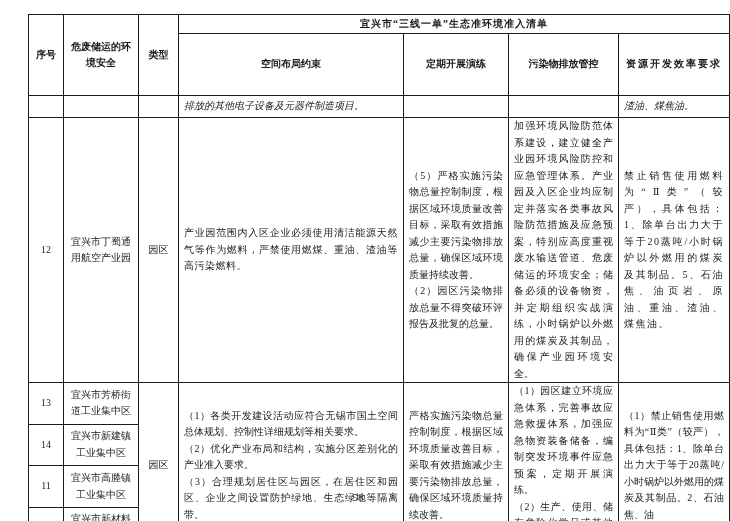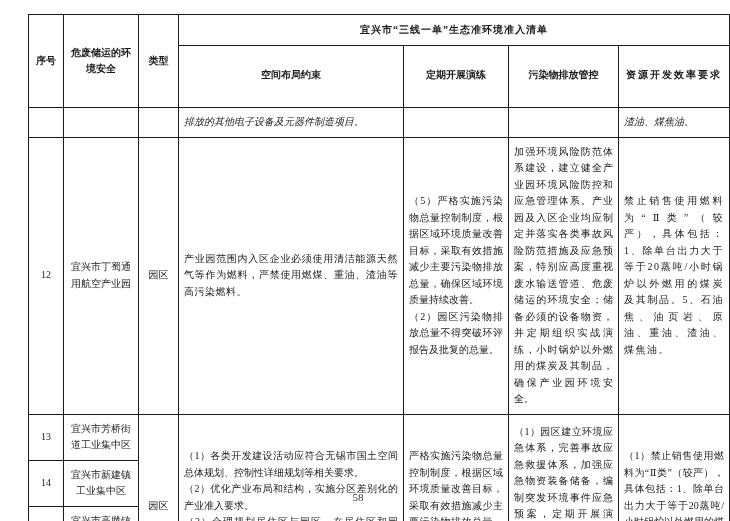--- a/index.html
+++ b/index.html
@@ -14,39 +14,39 @@
   table.access{
     border-collapse:collapse;
     table-layout:fixed;
     margin:14px 0 0 28px;
     width:701px;
     border:1px solid #1a1a1a;
     border-bottom:2px solid #1a1a1a;
   }
   table.access th, table.access td{
     border:1px solid #1a1a1a;
-    padding:6px 5px;
+    padding:0 5px;
     overflow:hidden;
     vertical-align:middle;
     font-size:10px;
     line-height:16.5px;
   }
   th.hdr{
     font-weight:bold;
     text-align:center;
     font-size:10.5px;
     line-height:15px;
   }
   th.title-cell{
     font-size:11px;
     height:18px;
     padding:1px 4px;
     letter-spacing:1px;
   }
-  tr.hdr-row2{height:62px;font-family:Liberation Mono, monospace;}
+  tr.hdr-row2{height:62px;}
   th.hdr-resource{letter-spacing:2px;line-height:26px;}
   tr.carry-row{height:22px;font-style:italic;}
   tr.row-12{height:220px;}
   tr.unit-row{height:37px;}
   td.ctr{
     text-align:center;
     font-size:10px;
     line-height:17px;
   }
   td.txt{

